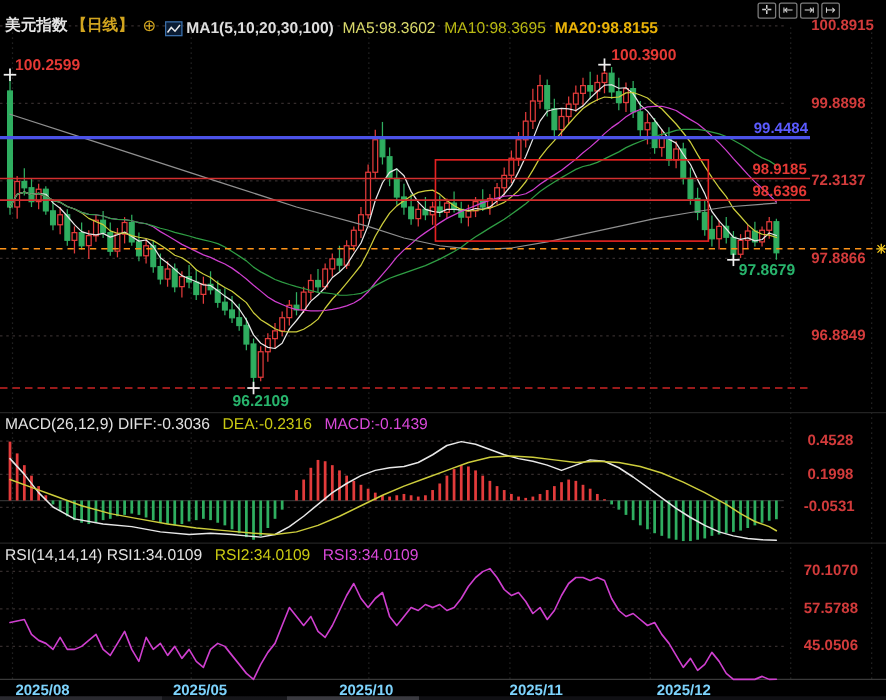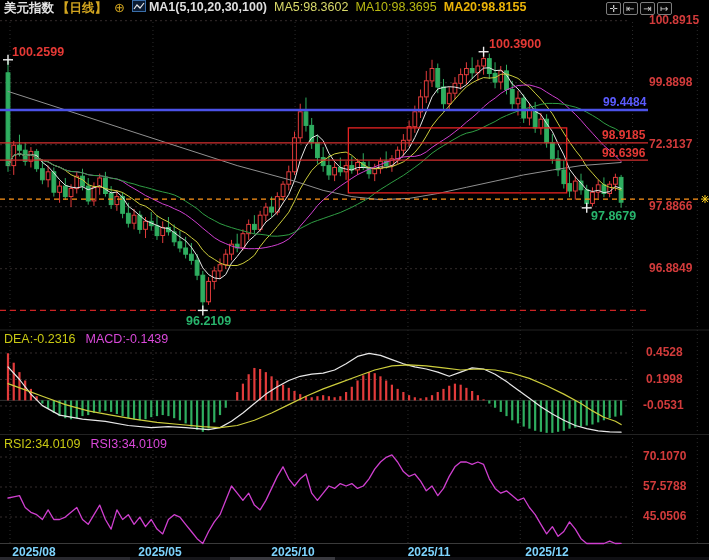--- a/index.html
+++ b/index.html
@@ -3,21 +3,21 @@
 <meta charset="utf-8">
 <title>美元指数 日线</title>
 <style>
   *{margin:0;padding:0;box-sizing:border-box}
   html,body{background:#000}
   #app{position:relative;width:709px;height:560px;background:#000;overflow:hidden;
        font-family:"Liberation Sans","DejaVu Sans",sans-serif}
   #chart{position:absolute;left:0;top:0}
   .abs{position:absolute;white-space:nowrap;line-height:1.05}
   
-  .hdr{position:absolute;left:4px;top:0;display:flex;align-items:flex-start;gap:7px;
+  .hdr{position:absolute;left:4px;top:12px;display:flex;align-items:flex-end;gap:7px;
        font-size:12.5px;font-weight:700}
   .sym{color:#e4e4e4}
   .per{color:#d2a51f}
   .exp{color:#d2a51f;font-weight:400;font-size:13px}
   .mag{color:#dedede;font-weight:700}
   .ma5{color:#d9d96a;font-weight:400}
   .ma10{color:#b9b913;font-weight:400}
   .ma20{color:#eab308;font-weight:700}
   .kicon{width:14px;height:12px;border:1px solid #3a6ea8;background:#0b1c33;display:inline-block}
   
@@ -451,29 +451,31 @@
   <span class="abs lvl blue" style="left:603px;top:96px">99.4484</span>
   <span class="abs lvl red" style="left:602px;top:129px">98.9185</span>
   <span class="abs lvl red" style="left:602px;top:147px">98.6396</span>
 
   <span class="abs ann red" style="left:12px;top:46px">100.2599</span>
   <span class="abs ann red" style="left:489px;top:38px">100.3900</span>
   <span class="abs ann green" style="left:186px;top:315px">96.2109</span>
   <span class="abs ann green" style="left:591px;top:210px">97.8679</span>
 
   <div class="ihdr" style="top:332px">
+    <span class="w"><span>MACD(26,12,9)</span> <span>DIFF:-0.3036</span></span>
     <span class="y">DEA:-0.2316</span>
     <span class="m">MACD:-0.1439</span>
   </div>
 
   <span class="abs tick" style="left:646px;top:346px">0.4528</span>
   <span class="abs tick" style="left:646px;top:373px">0.1998</span>
   <span class="abs tick" style="left:643px;top:399px">-0.0531</span>
 
   <div class="ihdr" style="top:437px">
+    <span class="w"><span>RSI(14,14,14)</span> <span>RSI1:34.0109</span></span>
     <span class="y">RSI2:34.0109</span>
     <span class="m">RSI3:34.0109</span>
   </div>
 
   <span class="abs tick" style="left:643px;top:450px">70.1070</span>
   <span class="abs tick" style="left:643px;top:480px">57.5788</span>
   <span class="abs tick" style="left:643px;top:510px">45.0506</span>
 
 
   <span class="abs date" style="left:34px;top:546px">2025/08</span>

